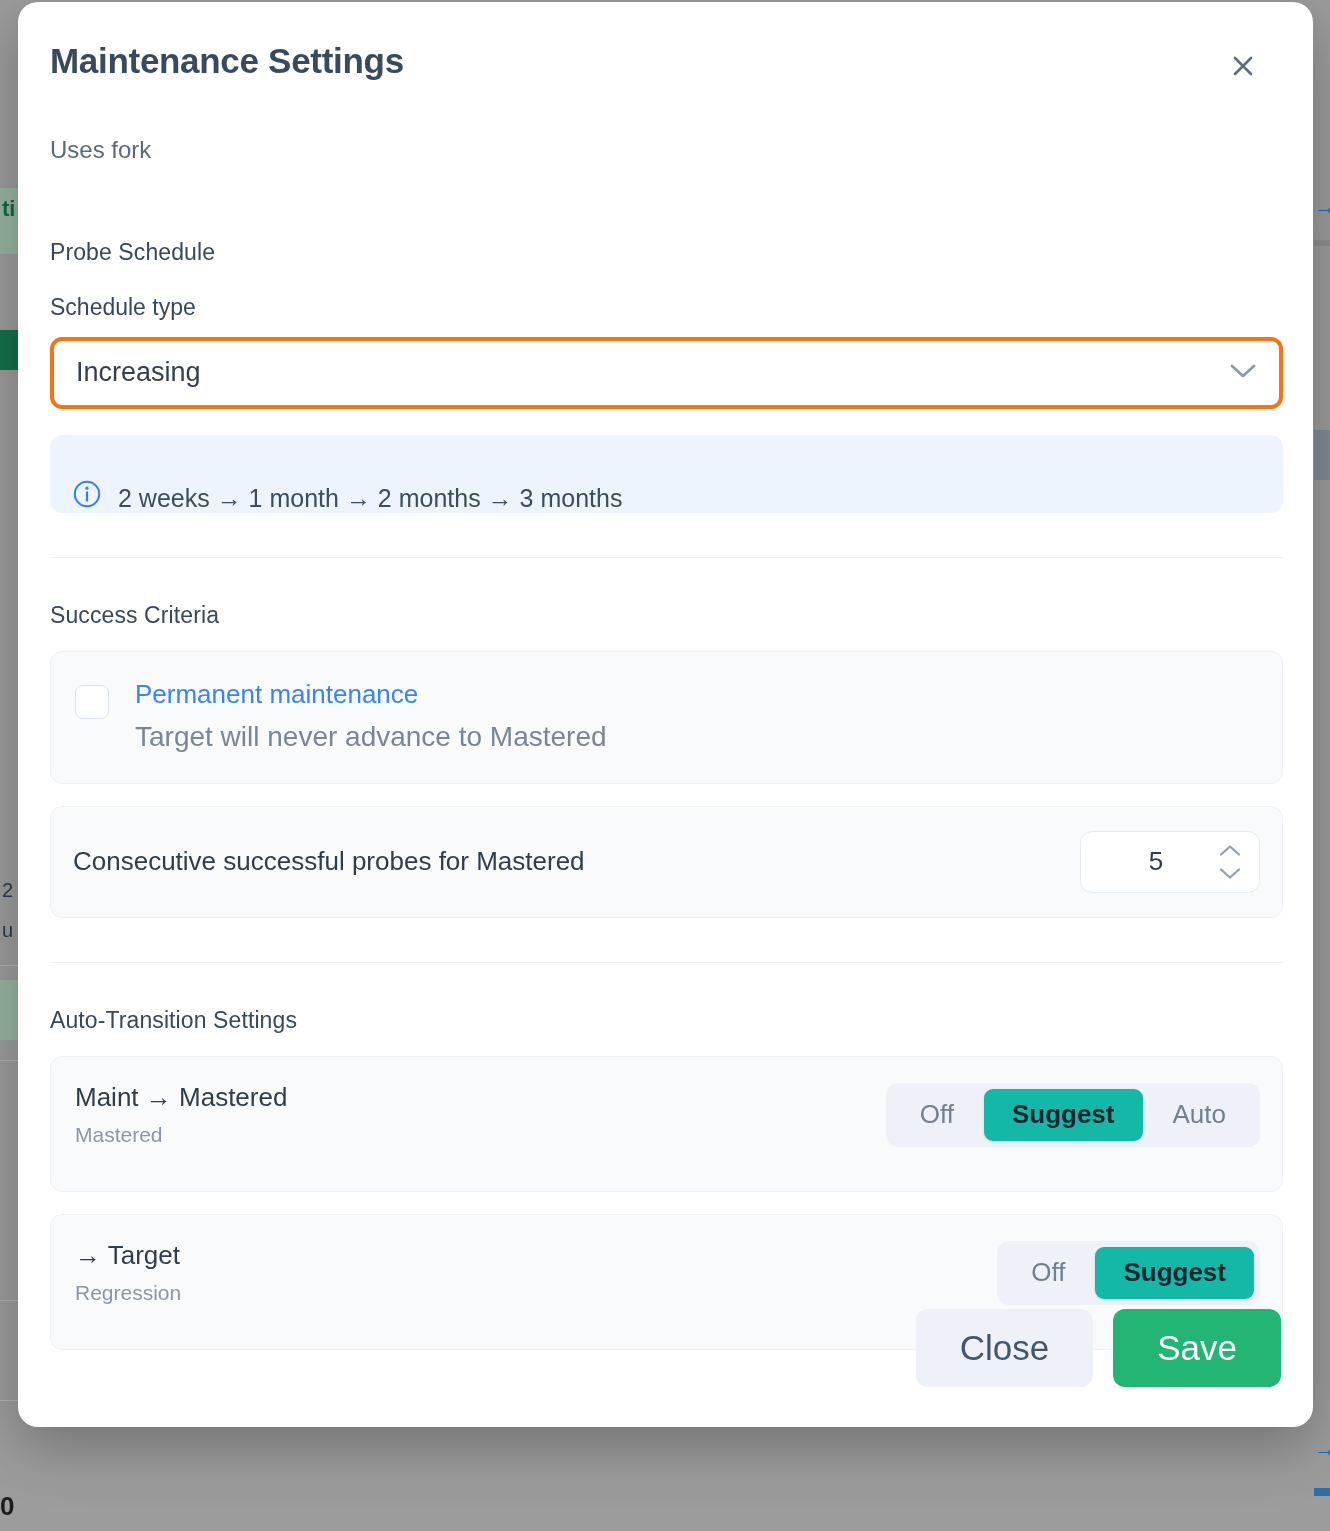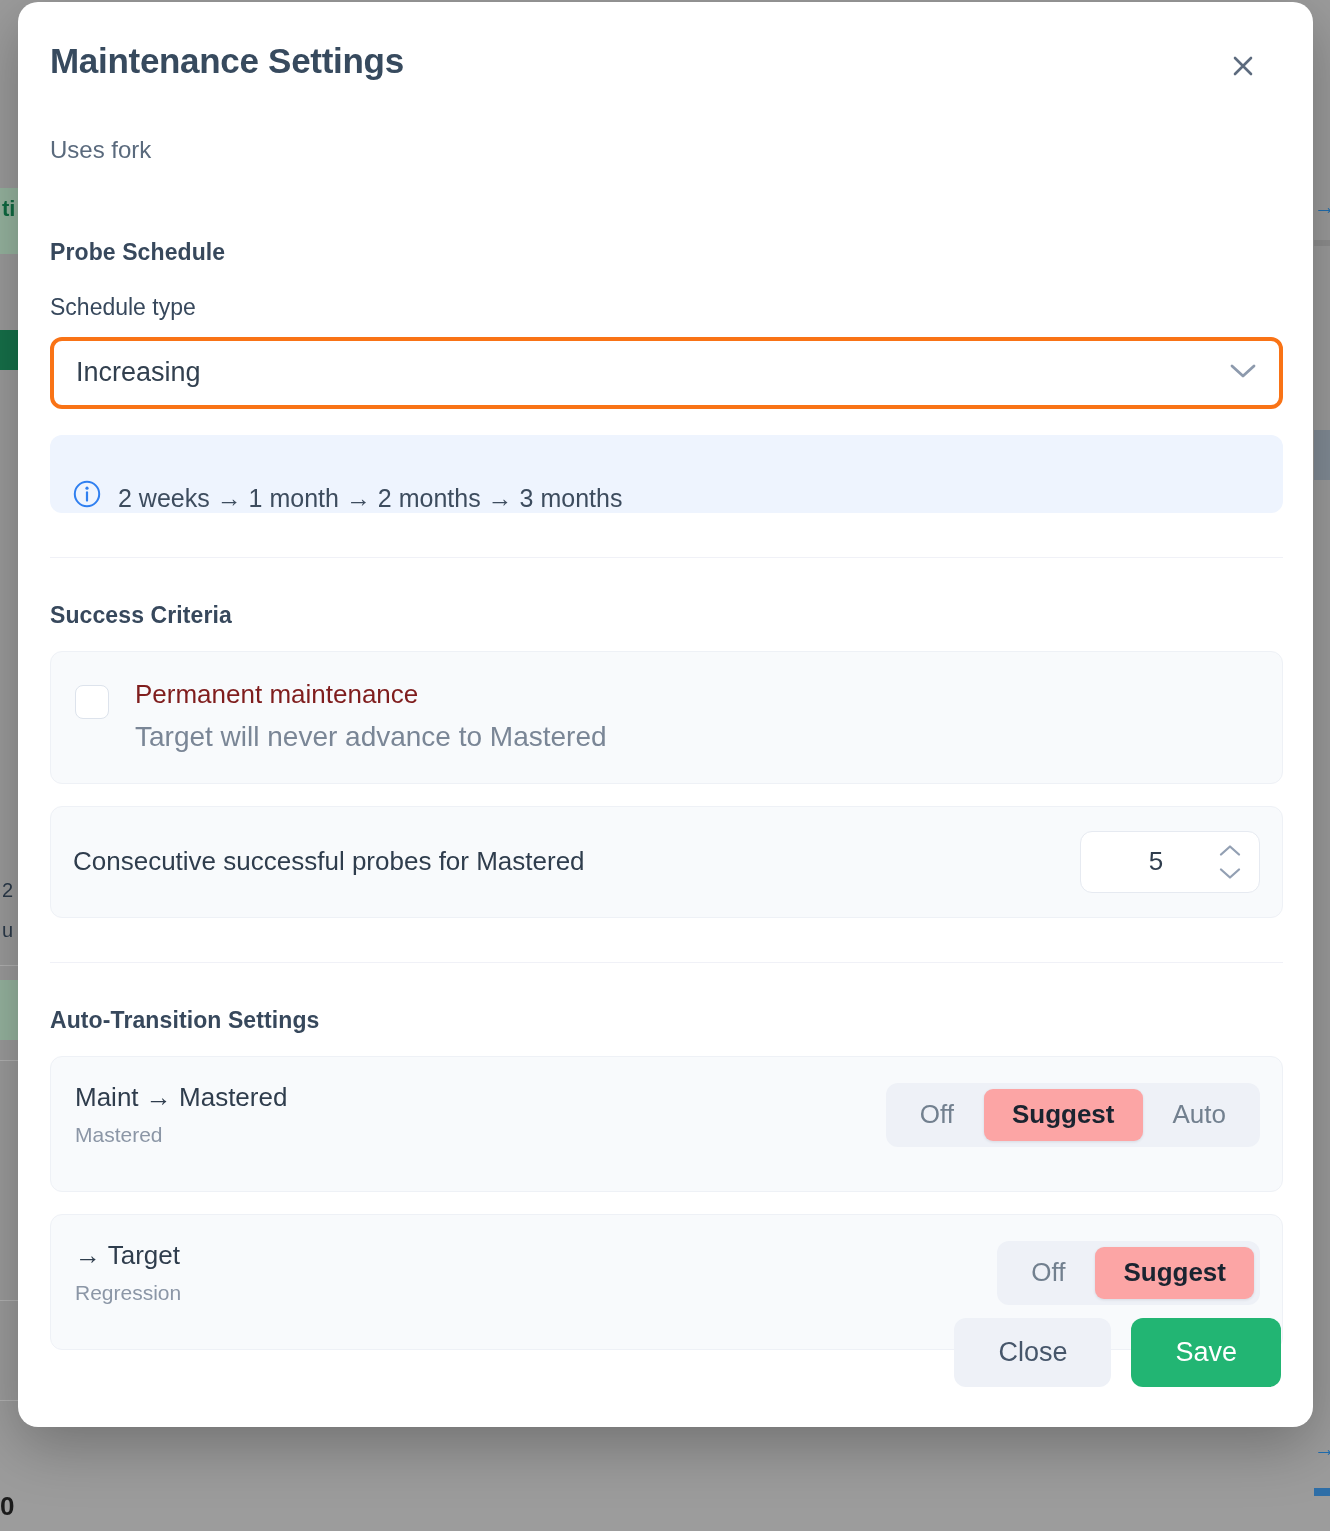--- a/index.html
+++ b/index.html
@@ -112,21 +112,21 @@
   .subtitle {
     margin-top: 44px;
     font-size: 24px;
     color: #5a6a7d;
     line-height: 1.2;
   }
 
   
   .section-heading {
     font-size: 23px;
-    font-weight: bold;
+    font-weight: normal;
     color: #37485c;
     letter-spacing: 0.1px;
   }
 
   .field-label {
     font-size: 23px;
     color: #37485c;
     margin-top: 28px;
   }
 
@@ -205,21 +205,21 @@
     height: 34px;
     border: 1px solid #dde3ec;
     border-radius: 8px;
     background: #ffffff;
     flex: none;
     margin-top: 5px;
     cursor: pointer;
   }
   .cb-title {
     font-size: 26px;
-    color: #7f1d1d;
+    color: #3b82f6;
     line-height: 1.15;
   }
   .cb-sub {
     font-size: 28px;
     color: #7a8696;
     margin-top: 11px;
     line-height: 1.15;
   }
 
   .stepper-card {
@@ -287,39 +287,39 @@
   .seg {
     padding: 11px 28px;
     border-radius: 9px;
     font-size: 26px;
     color: #72808f;
     cursor: pointer;
     line-height: 1.15;
     white-space: nowrap;
   }
   .seg.active {
-    background: #fca5a5;
+    background: #14b8a6;
     color: #1a2430;
     font-weight: bold;
     box-shadow: 0 1px 3px rgba(16,24,40,0.10);
   }
 
   
   .modal-footer {
     position: absolute;
     right: 32px;
     bottom: 40px;
     display: flex;
     gap: 20px;
     align-items: center;
   }
   .btn {
     border: none;
     border-radius: 12px;
-    font-size: 27px;
+    font-size: 35px;
     cursor: pointer;
     font-family: inherit;
   }
   .btn-close {
     background: #eef1f7;
     color: #46566a;
     padding: 19px 44px;
   }
   .btn-save {
     background: #22b573;

